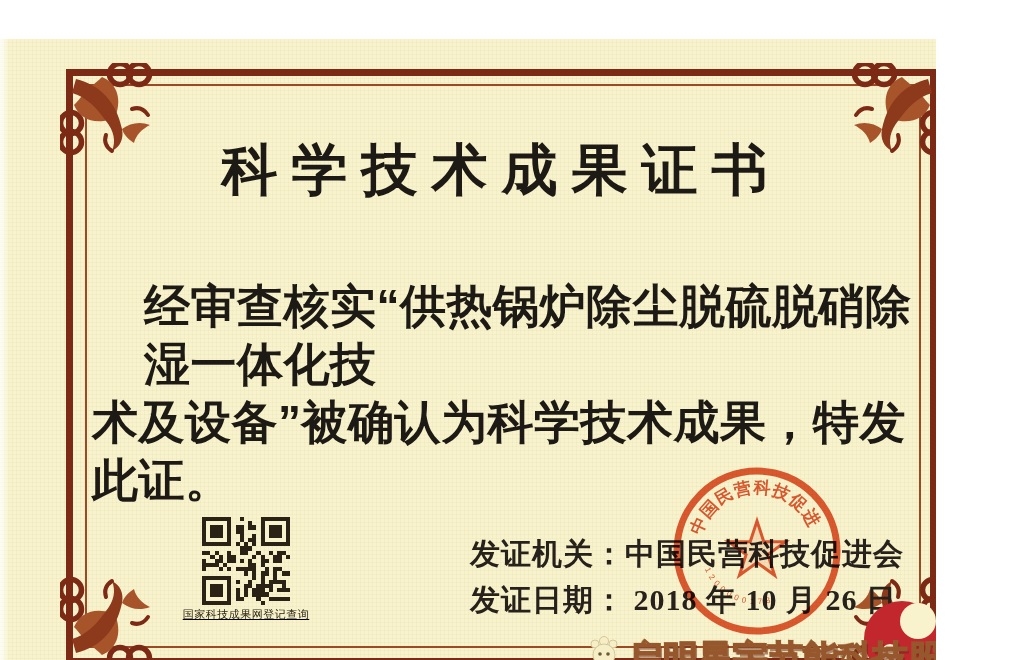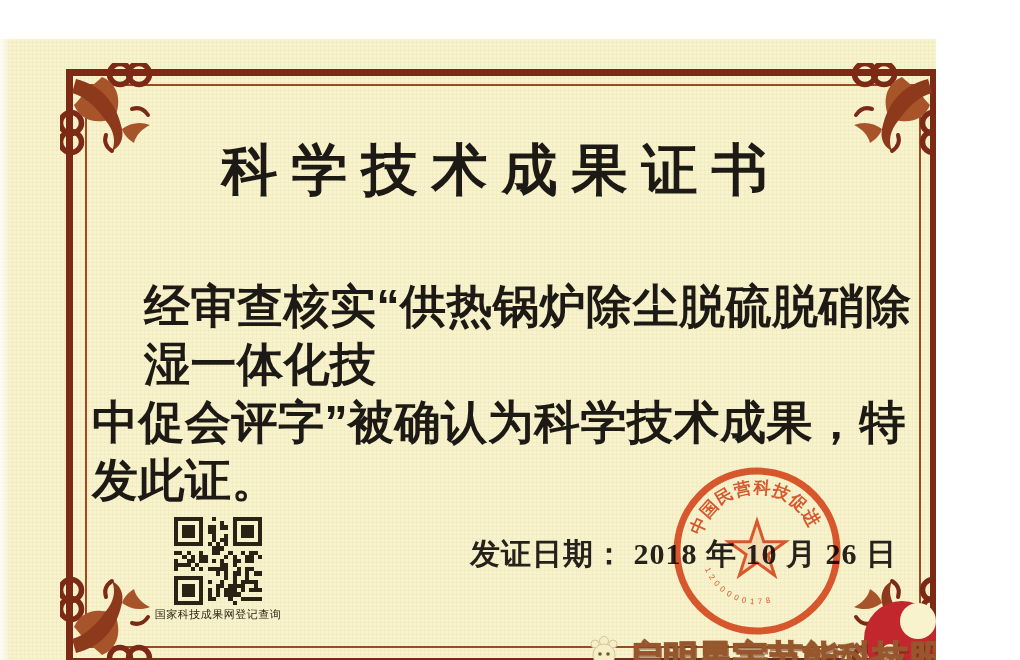--- a/index.html
+++ b/index.html
@@ -33,21 +33,21 @@
     font-size:46px;font-weight:bold;color:#1d1a15;line-height:58px;letter-spacing:0.5px;}
   .body-text .indent{padding-left:52px;}
   .completed{position:absolute;left:100px;top:374px;width:760px;z-index:3;
     font-family:"Liberation Serif", serif;font-size:33px;font-weight:600;
     color:#26211b;letter-spacing:1px;}
   .issue-block{position:absolute;left:470px;top:492px;width:460px;z-index:3;
     font-family:"Liberation Serif", serif;font-size:30px;font-weight:600;
     color:#26211b;line-height:46px;letter-spacing:1px;}
 
   
-  .qr-block{position:absolute;left:148px;top:478px;width:140px;z-index:3;}
+  .qr-block{position:absolute;left:176px;top:478px;width:140px;z-index:3;text-decoration:underline;}
   #qr{display:block;margin:0 auto;width:88px;height:88px;}
   .qr-caption{margin-top:2px;text-align:center;font-size:11px;color:#2a2315;letter-spacing:0.5px;}
 
   
   .seal{position:absolute;left:665px;top:420px;width:184px;height:184px;z-index:4;
     mix-blend-mode:multiply;opacity:.92;}
 
   
   .watermark{position:absolute;left:572px;top:592px;width:448px;height:68px;z-index:5;}
   .wm-redblob{position:absolute;left:288px;top:-36px;width:84px;height:92px;z-index:1;}
@@ -93,21 +93,21 @@
     </svg>
   <svg class="orn br" viewBox="0 0 130 130">
       <use href="#ornCorner"></use>
     </svg>
 
   <h1 class="title">科学技术成果证书</h1>
 
 
   <div class="body-text">
     <div class="indent">经审查核实“供热锅炉除尘脱硫脱硝除湿一体化技</div>
-    <div>中促会评字”被确认为科学技术成果，特发此证。</div>
+    <div>术及设备”被确认为科学技术成果，特发此证。</div>
   </div>
 
 
   <div class="qr-block">
     <svg id="qr" viewBox="0 0 21 21" shape-rendering="crispEdges">
         <rect x="9" y="0" width="1" height="1" fill="#2a2315"></rect>
         <rect x="11" y="1" width="1" height="1" fill="#2a2315"></rect>
         <rect x="8" y="2" width="1" height="1" fill="#2a2315"></rect>
         <rect x="9" y="2" width="1" height="1" fill="#2a2315"></rect>
         <rect x="11" y="2" width="1" height="1" fill="#2a2315"></rect>
@@ -231,20 +231,21 @@
         <rect x="15" y="1" width="5" height="5" fill="#f8f3cc"></rect>
         <rect x="16" y="2" width="3" height="3" fill="#2a2315"></rect>
         <rect x="0" y="14" width="7" height="7" fill="#2a2315"></rect>
         <rect x="1" y="15" width="5" height="5" fill="#f8f3cc"></rect>
         <rect x="2" y="16" width="3" height="3" fill="#2a2315"></rect>
       </svg>
     <div class="qr-caption">国家科技成果网登记查询</div>
   </div>
 
   <div class="issue-block">
+    <div>发证机关：中国民营科技促进会</div>
     <div>发证日期：  2018 年 10 月 26 日</div>
   </div>
 
   <svg class="seal" viewBox="0 0 184 184">
     <circle cx="92" cy="92" r="80" fill="none" stroke="#dd4e28" stroke-width="7"></circle>
     <polygon points="92,62 98.8,82.7 120.5,82.7 102.9,95.6 109.6,116.3 92,103.5 74.4,116.3 81.1,95.6 63.5,82.7 85.2,82.7" fill="rgba(221,78,40,0.15)" stroke="#dd4e28" stroke-width="3"></polygon>
     <path id="sealArc" d="M 36,77 A 58 58 0 0 1 148,77" fill="none"></path>
     <path id="sealArcBottom" d="M 40,110 A 56 56 0 0 0 144,110" fill="none"></path>
     <text font-size="17" font-weight="bold" fill="#dd4e28" letter-spacing="1" font-family="Liberation Serif, serif">
       <textPath href="#sealArc">中国民营科技促进会</textPath>

